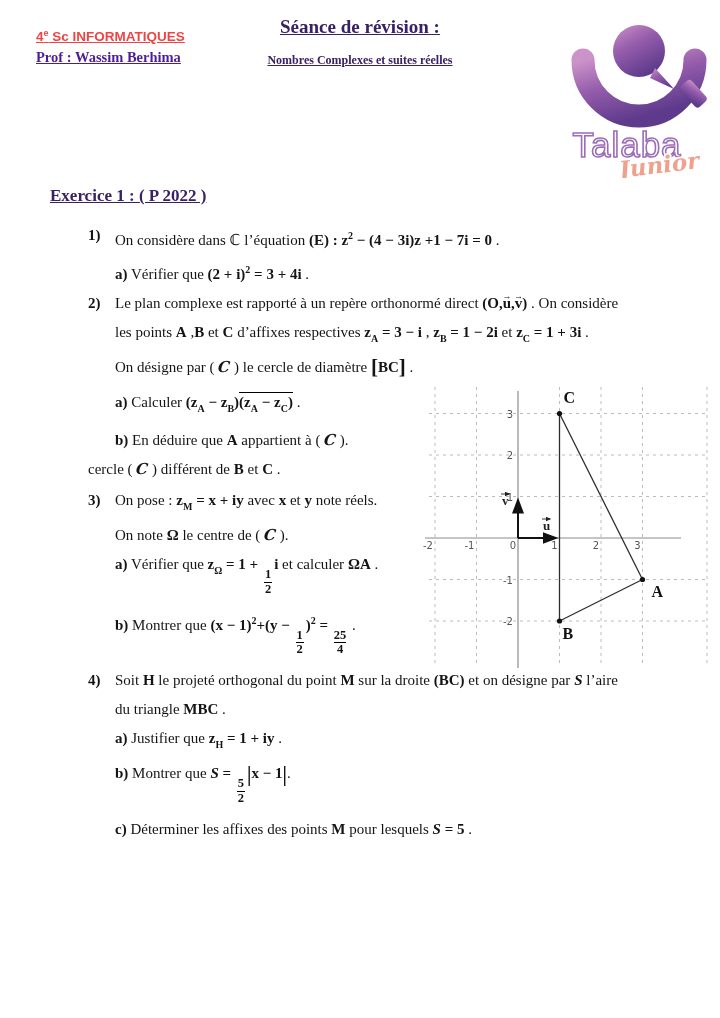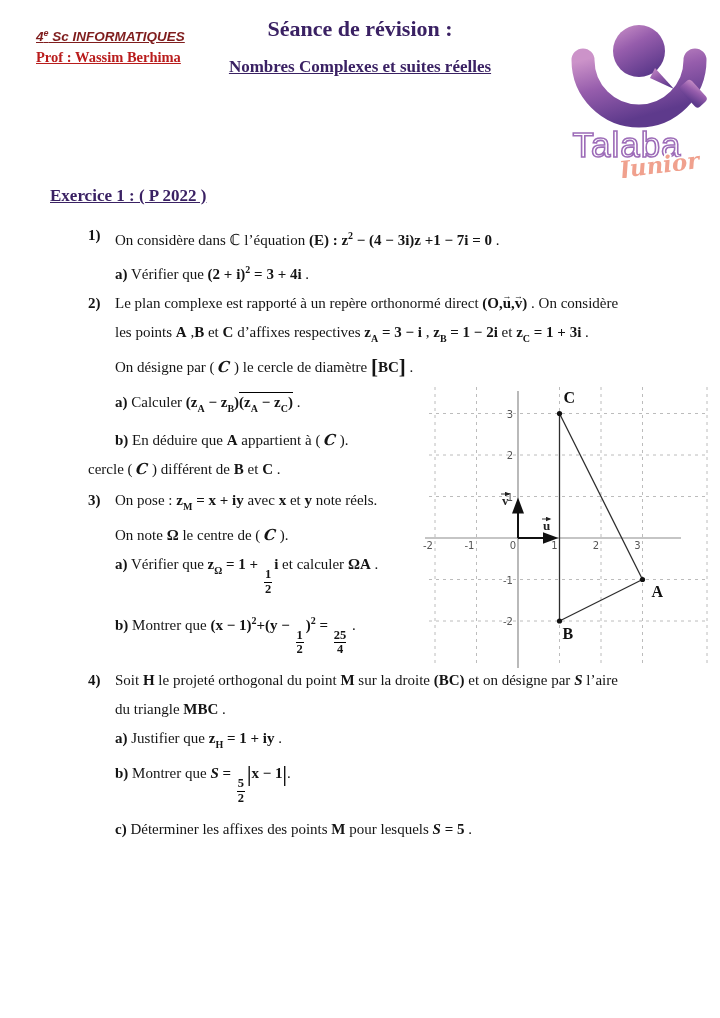--- a/index.html
+++ b/index.html
@@ -2,26 +2,26 @@
 <html><head>
 <meta charset="utf-8">
 <style>
   html,body{margin:0;padding:0;}
   body{width:720px;height:1018px;position:relative;background:#ffffff;overflow:hidden;
        font-family:"Liberation Serif",serif;color:#141414;}
 
   
   .hdr-left{position:absolute;left:36px;top:27px;line-height:1.45;}
   .class-label{font-family:"Liberation Sans",sans-serif;font-weight:bold;font-size:13.5px;
-               color:#7f1d1d;text-decoration:underline;font-style:italic;}
+               color:#ef4444;text-decoration:underline;}
   .class-label .supe{font-size:9px;vertical-align:5px;}
-  .prof-label{font-weight:bold;font-size:14.5px;text-decoration:underline;color:#b91c1c;}
+  .prof-label{font-weight:bold;font-size:14.5px;text-decoration:underline;color:#4c1d95;}
   .hdr-center{position:absolute;left:170px;top:16px;width:380px;text-align:center;color:#3a2163;}
-  .title1{font-size:22px;font-weight:bold;}
-  .title2{font-size:17px;font-weight:bold;text-decoration:underline;margin-top:15px;}
+  .title1{font-size:19px;font-weight:bold;text-decoration:underline;}
+  .title2{font-size:12px;font-weight:bold;text-decoration:underline;margin-top:15px;}
   .logo{position:absolute;left:543px;top:10px;width:172px;height:168px;}
 
   
   .content{position:absolute;left:50px;top:186px;width:648px;}
   .ex-title{font-size:17px;font-weight:bold;color:#3a2163;text-decoration:underline;
             margin:0 0 21px 0;}
   .line{position:relative;padding-left:65px;margin:0 0 12px 0;font-size:15px;line-height:17px;}
   .line.note{padding-left:38px;}
   .line .num{position:absolute;left:38px;font-weight:bold;}
   .mt14{margin-top:14px;} .mt10{margin-top:10px;} .mt8{margin-top:8px;}

